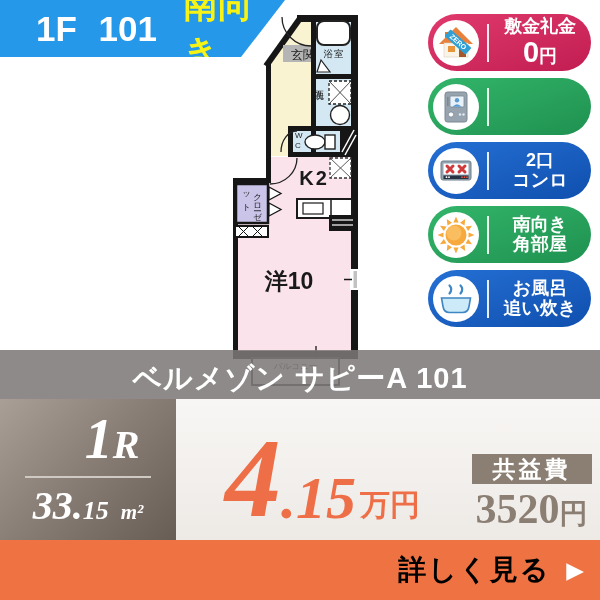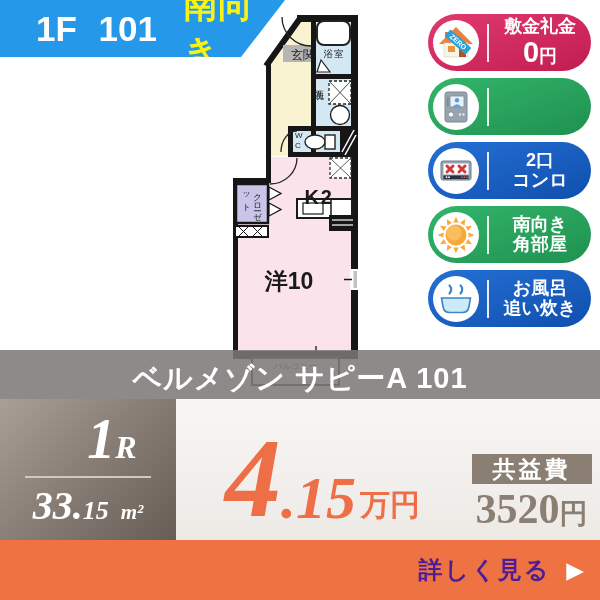--- a/index.html
+++ b/index.html
@@ -7,21 +7,21 @@
           font-family:"Liberation Sans","DejaVu Sans",sans-serif;}
 
   
   .floorplan{position:absolute;left:0;top:0;width:600px;height:600px;z-index:1;}
   .fp-svg{position:absolute;left:228px;top:8px;width:136px;height:384px;}
   .fp-label{position:absolute;color:#1a1a1a;z-index:2;}
   .lb-genkan{left:283px;top:47px;width:40px;text-align:center;font-size:12px;}
   .lb-bath{left:316px;top:48px;width:36px;text-align:center;font-size:9.5px;letter-spacing:1px;}
   .lb-laundry{left:312px;top:83px;height:30px;writing-mode:vertical-rl;font-size:9.5px;}
   .lb-wc{left:295px;top:131px;font-size:8px;line-height:1.25;white-space:pre-line;}
-  .lb-k2{left:294px;top:186px;width:40px;text-align:right;font-size:20px;font-weight:700;letter-spacing:2px;}
+  .lb-k2{left:294px;top:167px;width:40px;text-align:center;font-size:20px;font-weight:700;letter-spacing:2px;}
   .lb-room{left:244px;top:266px;width:90px;text-align:center;font-size:23px;font-weight:600;}
   .lb-closet{left:241px;top:187px;height:32px;writing-mode:vertical-rl;font-size:8.5px;line-height:1.3;}
   .lb-balcony{left:252px;top:361px;width:87px;text-align:center;font-size:8.5px;color:#333;}
 
   
   .banner{position:absolute;left:0;top:0;width:285px;height:57px;background:#2598ea;z-index:6;
           clip-path:polygon(0 0,285px 0,241px 57px,0 57px);
           display:flex;align-items:center;padding-left:36px;box-sizing:border-box;}
   .banner .unit{color:#fff;font-size:35px;font-weight:700;white-space:pre;word-spacing:12px;}
   .banner .direction{color:#f7f315;font-size:35px;font-weight:700;margin-left:26px;}
@@ -47,21 +47,21 @@
             background:rgba(124,121,119,.87);display:flex;align-items:flex-end;justify-content:center;}
   .titlebar span{color:#fff;font-size:29px;font-weight:700;letter-spacing:1px;}
 
   
   .inforow{position:absolute;left:0;top:399px;width:600px;height:141px;z-index:3;
            background:linear-gradient(180deg,#f8f6f4,#edeae6);}
   .panel-left{position:absolute;left:0;top:0;width:176px;height:141px;
               background:linear-gradient(135deg,#aa9f97 0%,#8b8078 45%,#675d55 100%);
               color:#fff;text-align:center;
               font-family:"Liberation Serif","DejaVu Serif",serif;font-style:italic;font-weight:700;}
-  .layout{font-size:32px;margin-top:4px;line-height:1.3;margin-left:48px;}
+  .layout{font-size:40px;margin-top:4px;line-height:1.3;margin-left:48px;}
   .layout::first-letter{font-size:56px;}
   .divider{width:126px;height:2px;background:#cfc9c3;margin:0 auto;}
   .area{margin-top:6px;line-height:1.1;}
   .a-int{font-size:40px;margin-top:44px;}
   .a-frac{font-size:26px;}
   .a-unit{font-size:21px;margin-left:12px;}
   .price{position:absolute;left:180px;top:0;width:285px;height:141px;color:#ee6f47;
          display:flex;align-items:flex-end;justify-content:center;padding-bottom:16px;box-sizing:border-box;
          font-family:"Liberation Serif","DejaVu Serif",serif;font-style:italic;font-weight:700;}
   .p-int{font-size:112px;line-height:.8;}
@@ -72,21 +72,21 @@
   .fee-badge{width:120px;height:30px;line-height:30px;margin:55px auto 0;background:#8b7e73;
              color:#fff;font-size:23px;font-weight:700;letter-spacing:3px;}
   .fee-val{margin-top:4px;color:#8b7e73;font-weight:700;
            font-family:"Liberation Serif","DejaVu Serif",serif;font-size:42px;line-height:1;}
   .fee-unit{font-family:"Liberation Sans","DejaVu Sans",sans-serif;font-size:28px;font-weight:700;}
 
   
   .footer{position:absolute;left:0;top:540px;width:600px;height:60px;background:#ef7242;z-index:6;
           display:flex;align-items:center;justify-content:flex-end;padding-right:16px;box-sizing:border-box;
           cursor:pointer;}
-  .footer .cta{color:#4c1d95;font-size:24px;font-weight:700;letter-spacing:2px;}
+  .footer .cta{color:#000000;font-size:28px;font-weight:700;letter-spacing:2px;}
   .footer .arrow{color:#fff;font-size:23px;margin-left:16px;}
 </style>
 </head>
 <body>
 
 <div class="canvas">
 
   <div class="floorplan">
     <svg class="fp-svg" viewBox="228 8 136 384">
 

